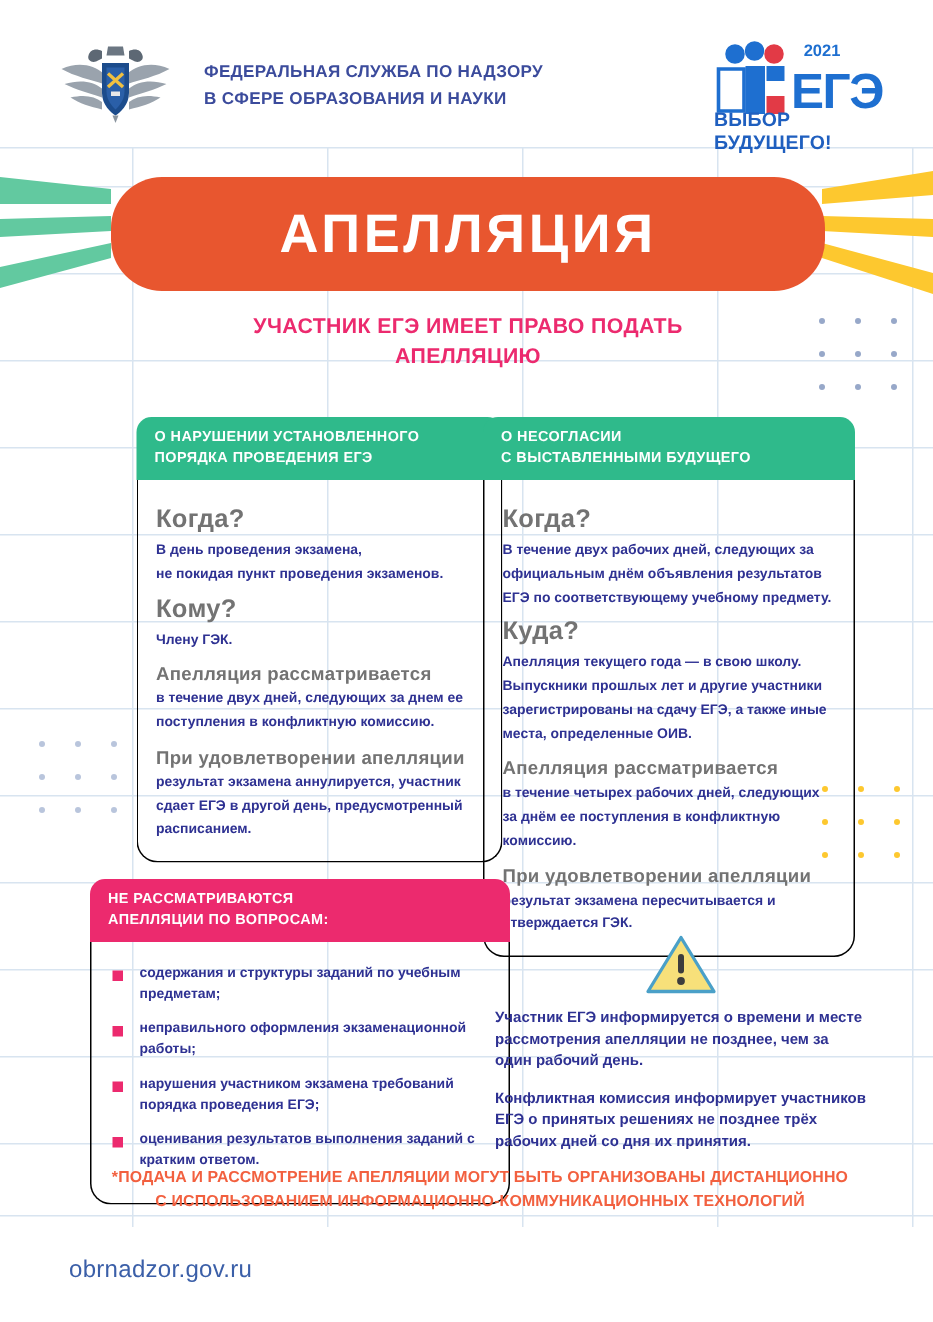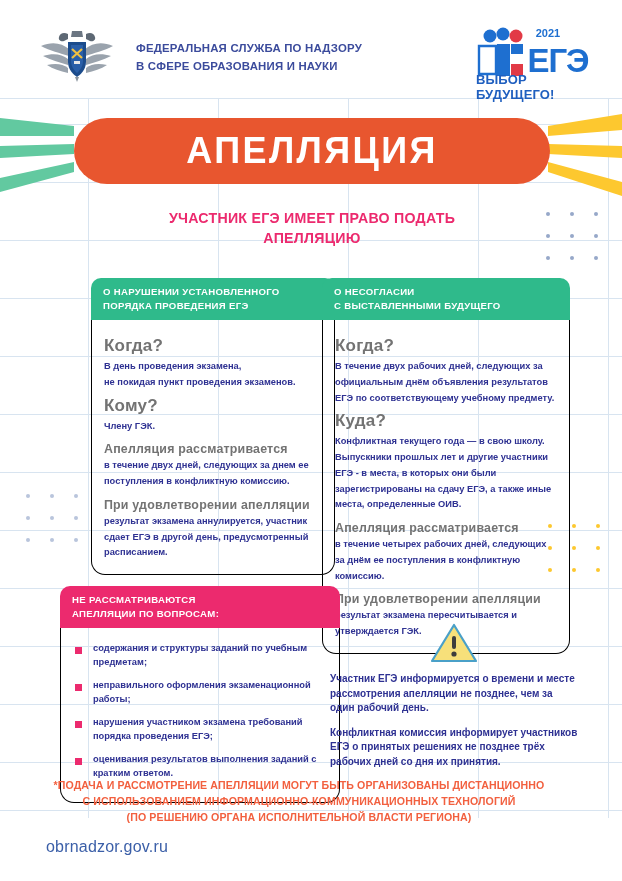--- a/index.html
+++ b/index.html
@@ -28,21 +28,21 @@
   .ege-slogan{
     position:absolute;right:28px;top:72px;width:118px;text-align:left;
     font-size:13px;font-weight:bold;color:#1f5fbf;letter-spacing:.1px;
   }
 
   
   .rays{position:absolute;left:0;top:96px;width:622px;height:110px;}
 
   
   .title-band{
-    position:absolute;left:74px;top:118px;width:476px;height:66px;
+    position:absolute;left:74px;top:118px;width:476px;height:76px;
     background:#e8562f;border-radius:34px;
     display:flex;align-items:center;justify-content:center;
   }
   .title-band span{
     color:#fff;font-size:36px;font-weight:bold;letter-spacing:2.4px;
   }
   .subtitle{
     position:absolute;left:100px;top:208px;width:424px;text-align:center;
     color:#ec2a6e;font-size:14.2px;font-weight:bold;line-height:1.42;letter-spacing:.25px;
   }
@@ -78,21 +78,21 @@
   }
   .blist li .txt{color:#2e3192;font-size:9.3px;font-weight:bold;line-height:1.45;display:block;}
 
   
   .warn-wrap{position:absolute;left:330px;top:622px;width:248px;}
   .warn-icon{display:block;margin:0 auto 8px auto;}
   .warn-p{color:#2e3192;font-size:10px;font-weight:bold;line-height:1.45;margin:0 0 10px 0;}
 
   
   .footnote{
-    position:absolute;left:14px;top:778px;width:570px;text-align:center;
+    position:absolute;left:35px;top:778px;width:570px;text-align:center;
     color:#f2603f;font-size:10.6px;font-weight:bold;line-height:1.5;letter-spacing:.1px;
   }
   .site{
     position:absolute;left:46px;top:838px;
     color:#3b5fa8;font-size:16px;letter-spacing:.2px;
   }
 </style>
 </head>
 <body>
 
@@ -249,23 +249,22 @@
       <div>О НЕСОГЛАСИИ</div>
       <div>С ВЫСТАВЛЕННЫМИ БУДУЩЕГО</div>
     </div>
     <div class="body body-green">
       <div class="q">Когда?</div>
       <div class="p">В течение двух рабочих дней, следующих за</div>
       <div class="p">официальным днём объявления результатов</div>
       <div class="p">ЕГЭ по соответствующему учебному предмету.</div>
 
       <div class="q">Куда?</div>
-      <div class="p">Конфликтная текущего года — в свою школу.</div>
+      <div class="p">Апелляция текущего года — в свою школу.</div>
       <div class="p">Выпускники прошлых лет и другие участники</div>
-      <div class="p">ЕГЭ - в места, в которых они были</div>
       <div class="p">зарегистрированы на сдачу ЕГЭ, а также иные</div>
       <div class="p">места, определенные ОИВ.</div>
 
       <div class="q small">Апелляция рассматривается</div>
       <div class="p">в течение четырех рабочих дней, следующих</div>
       <div class="p">за днём ее поступления в конфликтную</div>
       <div class="p">комиссию.</div>
 
       <div class="q small">При удовлетворении апелляции</div>
       <div class="p">результат экзамена пересчитывается и</div>
@@ -306,17 +305,16 @@
       <rect x="22" y="14" width="4" height="13" rx="2" fill="#3d3d3d"></rect>
       <circle cx="24" cy="32" r="2.6" fill="#3d3d3d"></circle>
     </svg>
     <div class="warn-p">Участник ЕГЭ информируется о времени и месте рассмотрения апелляции не позднее, чем за один рабочий день.</div>
     <div class="warn-p">Конфликтная комиссия информирует участников ЕГЭ о принятых решениях не позднее трёх рабочих дней со дня их принятия.</div>
   </div>
 
   <div class="footnote">
     <div>*ПОДАЧА И РАССМОТРЕНИЕ АПЕЛЛЯЦИИ МОГУТ БЫТЬ ОРГАНИЗОВАНЫ ДИСТАНЦИОННО</div>
     <div>С ИСПОЛЬЗОВАНИЕМ ИНФОРМАЦИОННО-КОММУНИКАЦИОННЫХ ТЕХНОЛОГИЙ</div>
-    <div>(ПО РЕШЕНИЮ ОРГАНА ИСПОЛНИТЕЛЬНОЙ ВЛАСТИ РЕГИОНА)</div>
   </div>
   <div class="site">obrnadzor.gov.ru</div>
 
 </div>
 
 </body></html>

